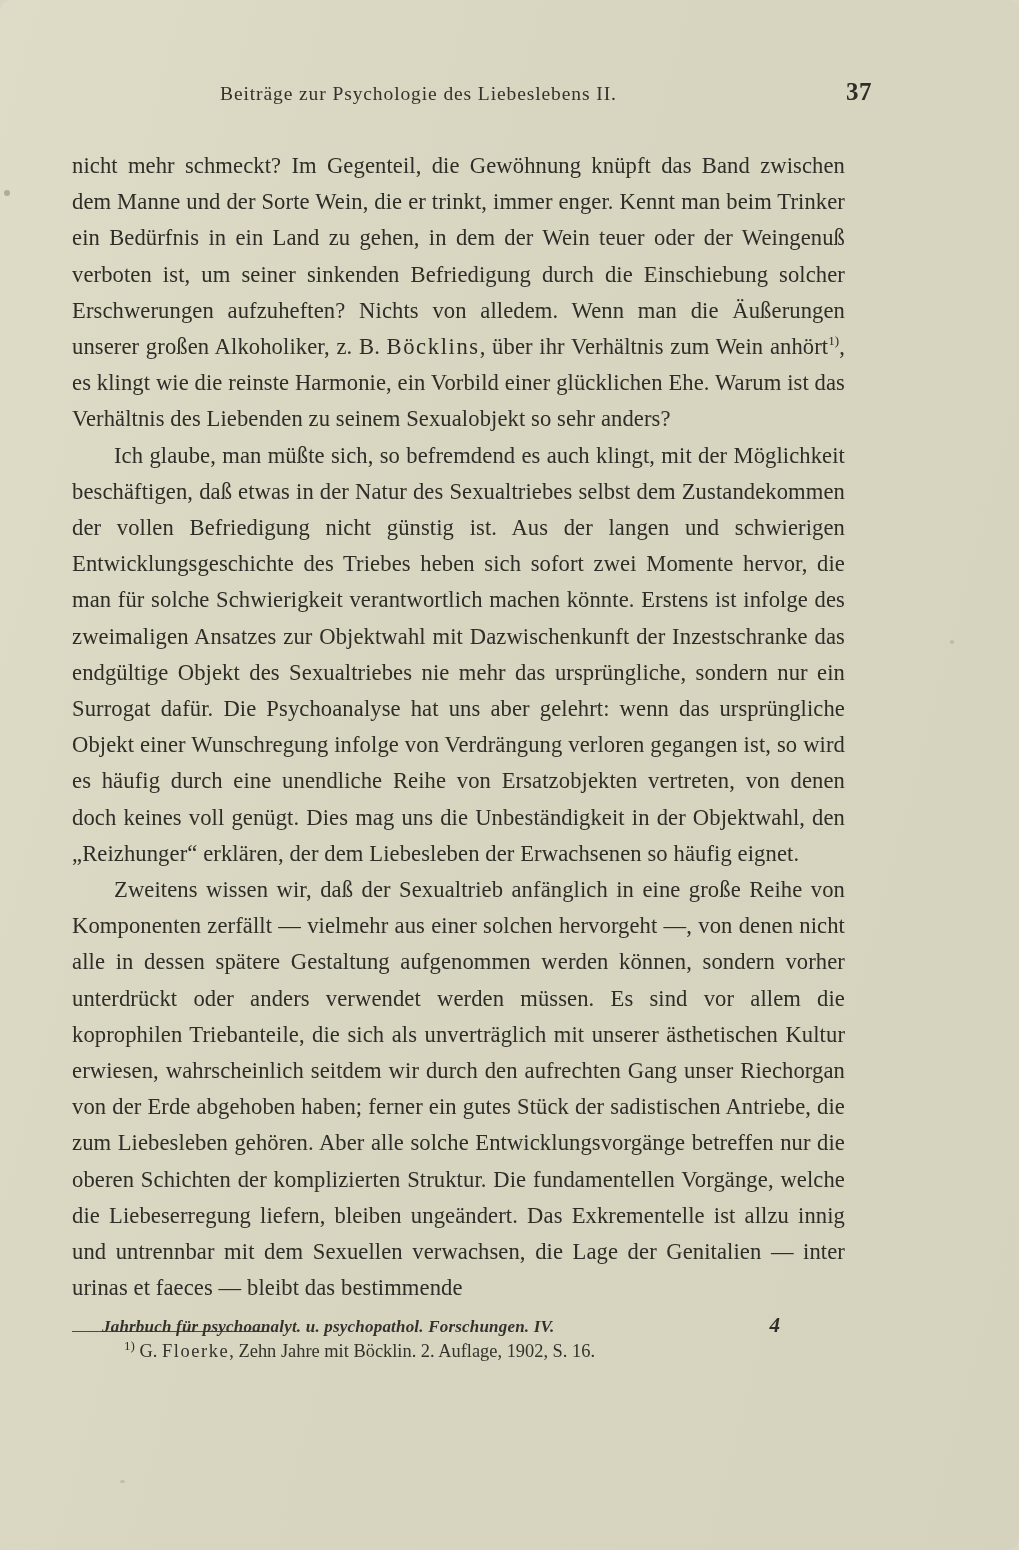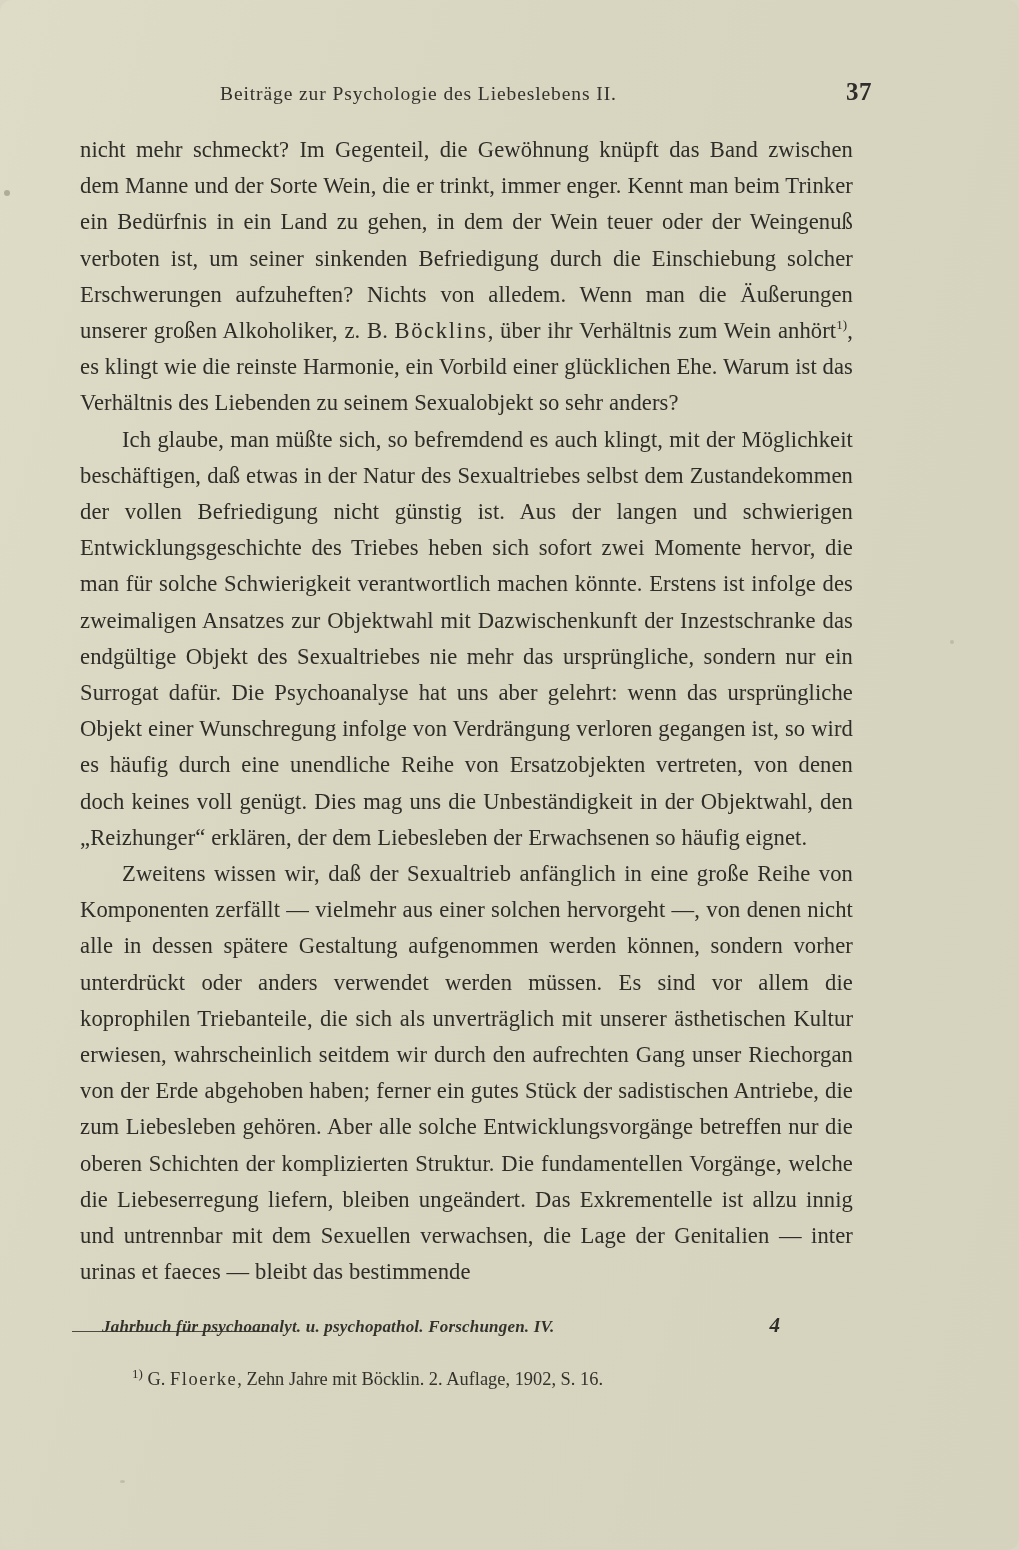--- a/index.html
+++ b/index.html
@@ -46,28 +46,27 @@
   }
   .page-number {
     font-size: 25px;
     font-weight: bold;
     color: #2e2d28;
     letter-spacing: 0.5px;
   }
   .body-text {
     position: absolute;
     left: 72px;
-    top: 132px;
+    top: 148px;
     width: 773px;
     font-size: 22.6px;
     line-height: 36.2px;
     text-align: justify;
     color: #2e2d27;
     letter-spacing: 0.1px;
-    margin-left: 8px;
   }
   .body-text p {
     margin: 0;
   }
   .body-text p.indent {
     text-indent: 42px;
   }
   .sc {
     letter-spacing: 1.6px;
   }
@@ -79,28 +78,27 @@
   .footnote-rule {
     position: absolute;
     left: 72px;
     top: 1331px;
     width: 196px;
     height: 1px;
     background: #4c4a40;
   }
   .footnote {
     position: absolute;
-    left: 76px;
+    left: 68px;
     top: 1338px;
     width: 773px;
     font-size: 18.4px;
     line-height: 26px;
     color: #33322b;
     text-indent: 56px;
-    margin-top: 28px;
   }
   .footnote .marker {
     font-size: 13px;
     vertical-align: super;
     line-height: 0;
   }
   .colophon {
     position: absolute;
     left: 72px;
     top: 1313px;

